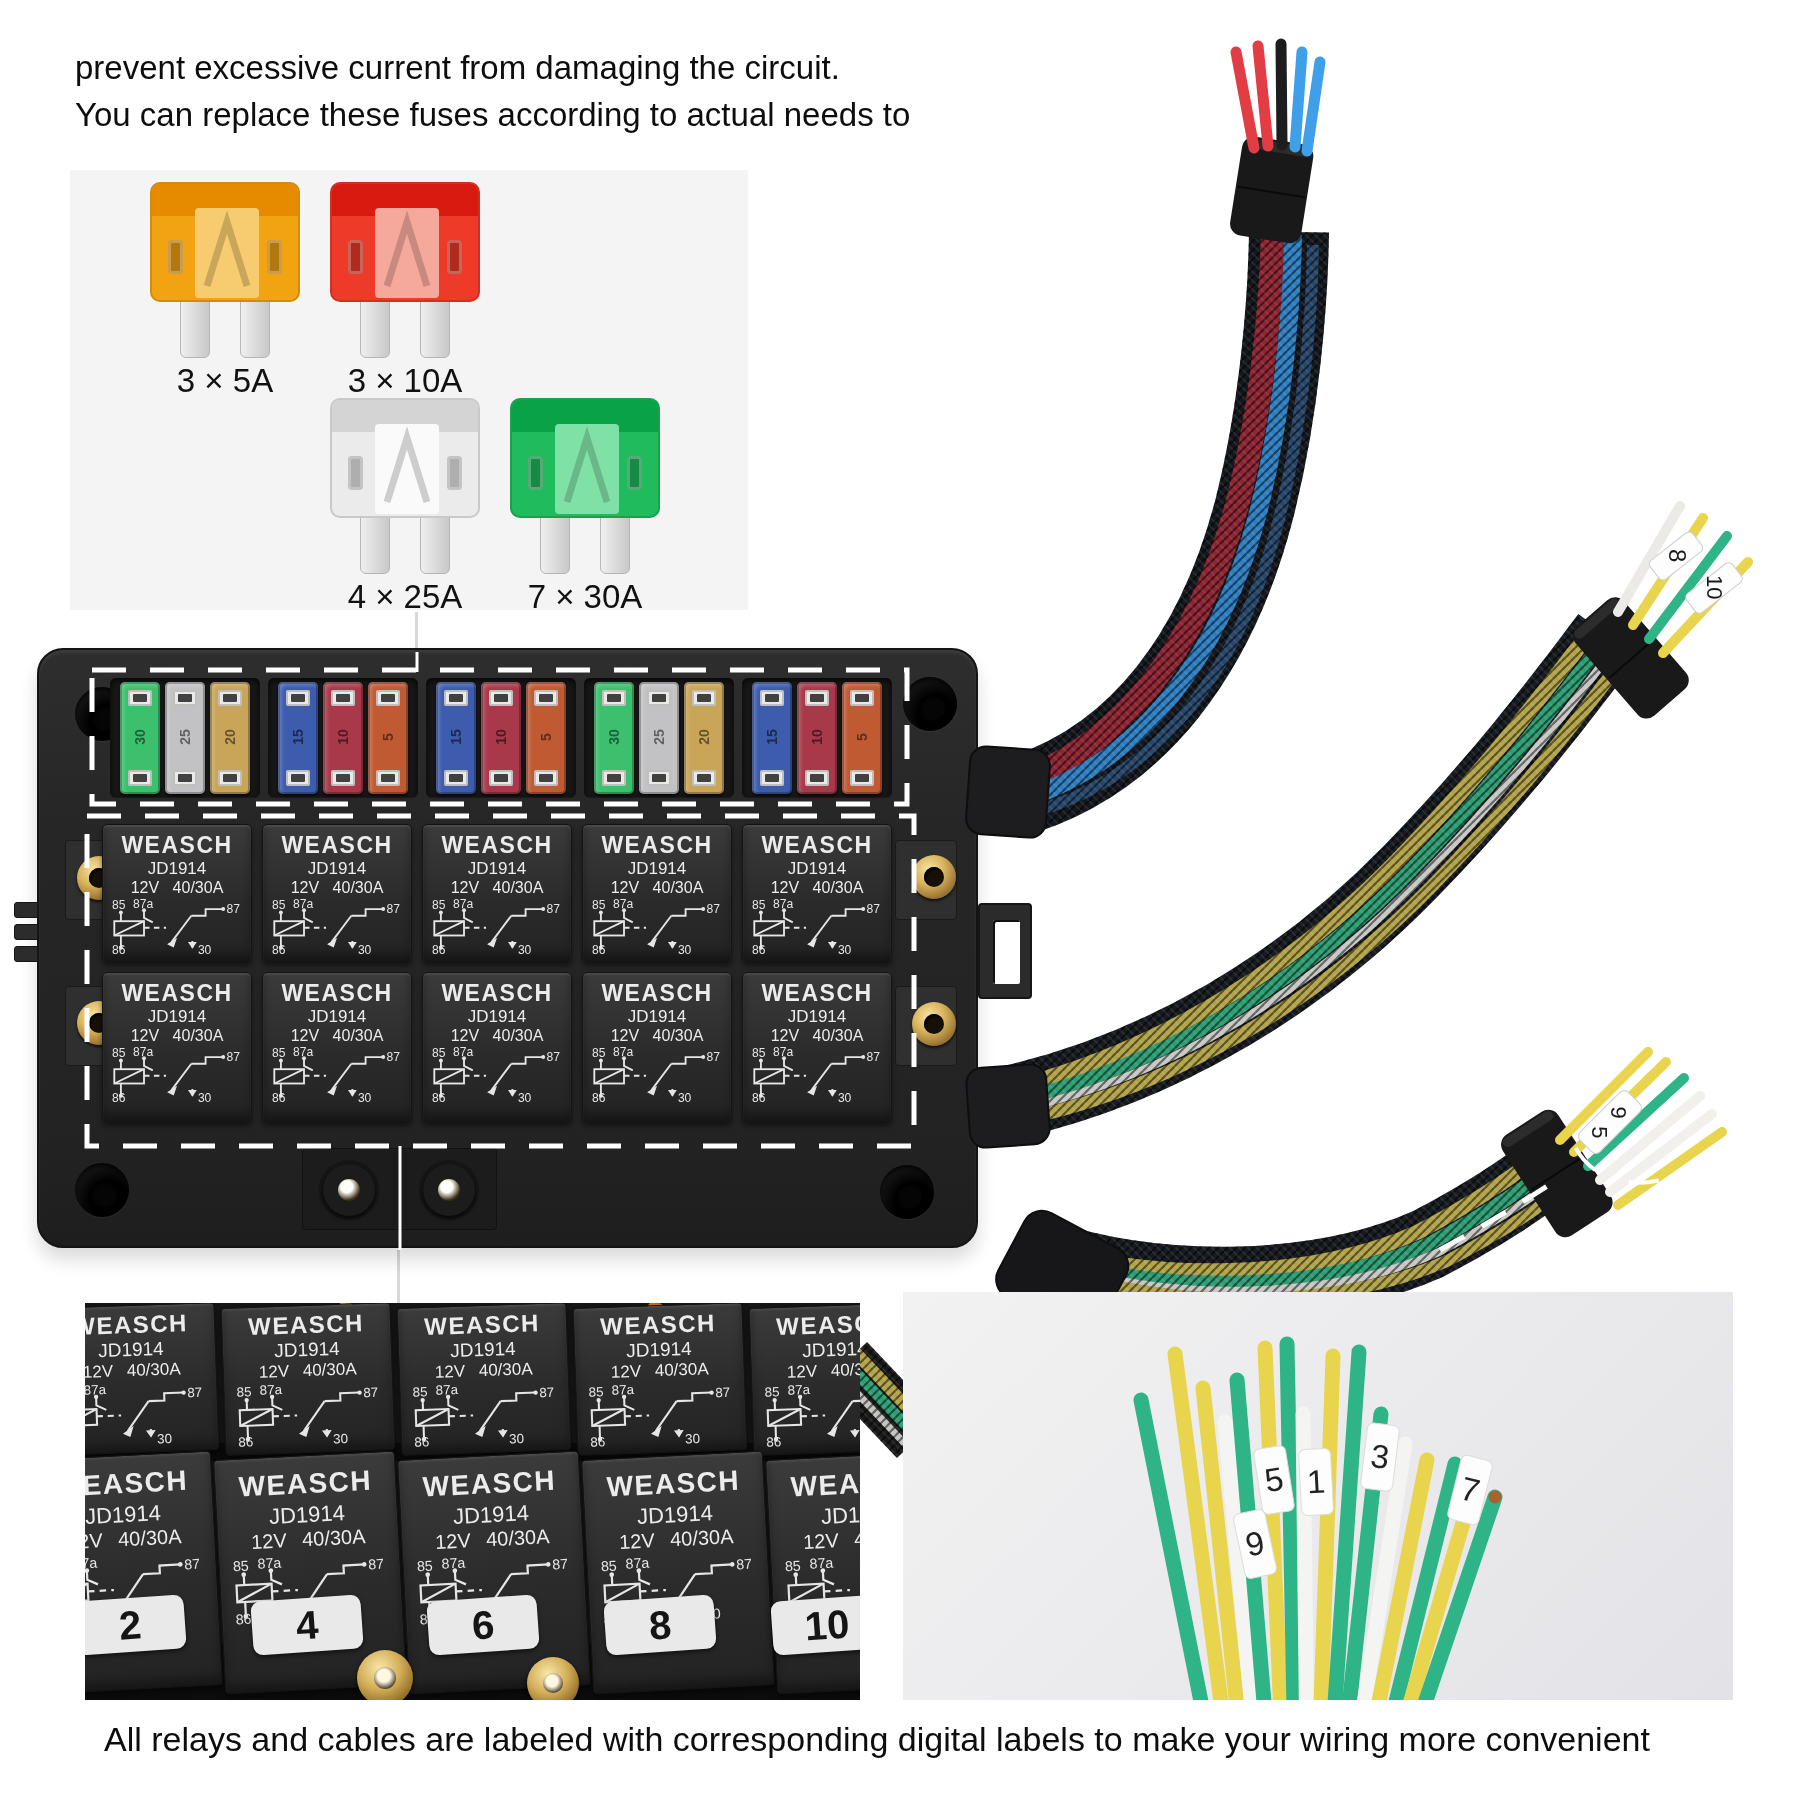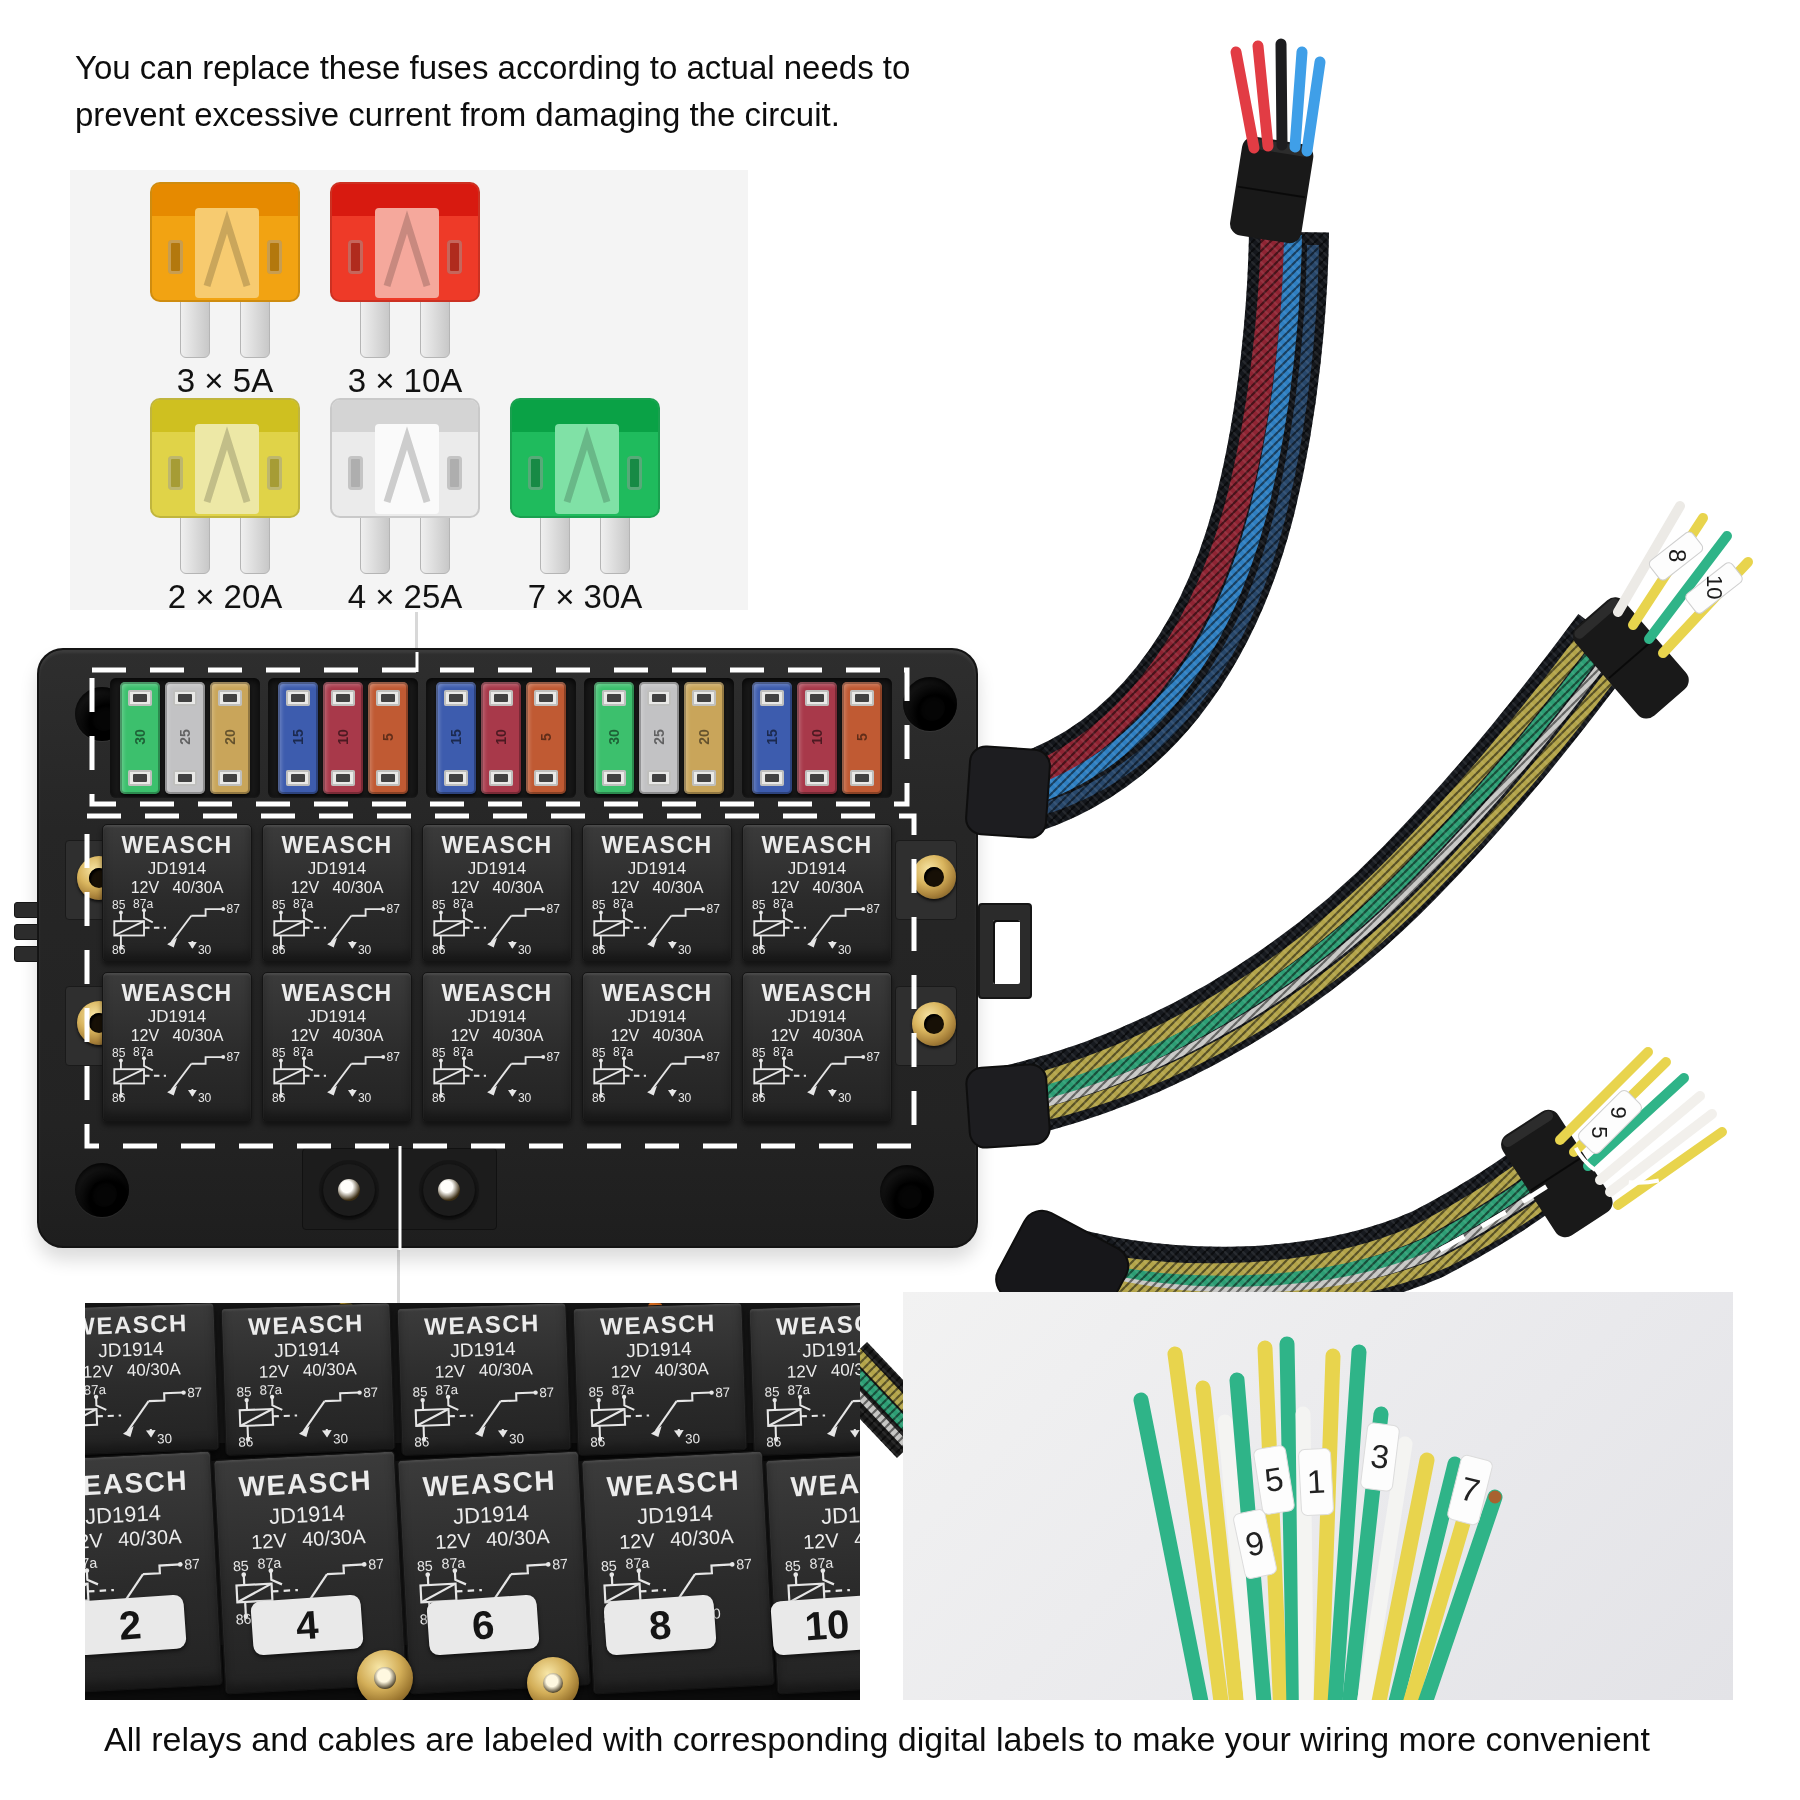--- a/index.html
+++ b/index.html
@@ -100,22 +100,22 @@
   .lineGray{position:absolute;width:3px;background:#d8d8d8;}
 
   svg text{font-family:"Liberation Sans",sans-serif;}
 </style>
 </head>
 <body>
 
 <div id="stage" data-name="product-infographic">
 
   <div class="note" data-name="header-note">
+    <div data-name="header-note-line2">prevent excessive current from damaging the circuit.</div>
     <div data-name="header-note-line1">You can replace these fuses according to actual needs to</div>
-    <div data-name="header-note-line2">prevent excessive current from damaging the circuit.</div>
   </div>
 
   <div class="panel" id="fusePanel" data-name="fuse-type-chart" style="background: rgb(244, 244, 244);">
       <div class="cell" data-name="fuse-chart-item" style="left: 55px; top: 12px;">
         <div class="cfuse" data-name="fuse-icon">
           <i class="cleg cl1" data-name="fuse-leg"></i>
           <i class="cleg cl2" data-name="fuse-leg"></i>
           <div class="chouse" data-name="fuse-housing" style="background: rgb(242, 163, 18);">
             <div class="ccap" data-name="fuse-cap" style="background: rgb(230, 138, 0);"></div>
             <div class="cwin" data-name="fuse-window" style="background: rgb(247, 203, 112);"><svg width="64" height="90" data-name="fuse-element">
@@ -134,35 +134,20 @@
           <div class="chouse" data-name="fuse-housing" style="background: rgb(238, 58, 40);">
             <div class="ccap" data-name="fuse-cap" style="background: rgb(216, 26, 16);"></div>
             <div class="cwin" data-name="fuse-window" style="background: rgb(245, 168, 156);"><svg width="64" height="90" data-name="fuse-element">
                 <path d="M12,78 L32,14 L52,78" fill="none" stroke="rgba(0,0,0,0.18)" stroke-width="7"></path>
               </svg></div>
             <i class="cslot cs1" data-name="fuse-slot"></i>
             <i class="cslot cs2" data-name="fuse-slot"></i>
           </div>
         </div>
         <div class="clabel" data-name="fuse-chart-label">3 × 10A</div>
-      </div>
-      <div class="cell" data-name="fuse-chart-item" style="left: 55px; top: 228px;">
-        <div class="cfuse" data-name="fuse-icon">
-          <i class="cleg cl1" data-name="fuse-leg"></i>
-          <i class="cleg cl2" data-name="fuse-leg"></i>
-          <div class="chouse" data-name="fuse-housing" style="background: rgb(224, 211, 72);">
-            <div class="ccap" data-name="fuse-cap" style="background: rgb(207, 192, 32);"></div>
-            <div class="cwin" data-name="fuse-window" style="background: rgb(237, 232, 166);"><svg width="64" height="90" data-name="fuse-element">
-                <path d="M12,78 L32,14 L52,78" fill="none" stroke="rgba(0,0,0,0.18)" stroke-width="7"></path>
-              </svg></div>
-            <i class="cslot cs1" data-name="fuse-slot"></i>
-            <i class="cslot cs2" data-name="fuse-slot"></i>
-          </div>
-        </div>
-        <div class="clabel" data-name="fuse-chart-label">2 × 20A</div>
       </div>
       <div class="cell" data-name="fuse-chart-item" style="left: 235px; top: 228px;">
         <div class="cfuse" data-name="fuse-icon">
           <i class="cleg cl1" data-name="fuse-leg"></i>
           <i class="cleg cl2" data-name="fuse-leg"></i>
           <div class="chouse" data-name="fuse-housing" style="background: rgb(235, 235, 235);">
             <div class="ccap" data-name="fuse-cap" style="background: rgb(212, 212, 212);"></div>
             <div class="cwin" data-name="fuse-window" style="background: rgb(250, 250, 250);"><svg width="64" height="90" data-name="fuse-element">
                 <path d="M12,78 L32,14 L52,78" fill="none" stroke="rgba(0,0,0,0.18)" stroke-width="7"></path>
               </svg></div>

